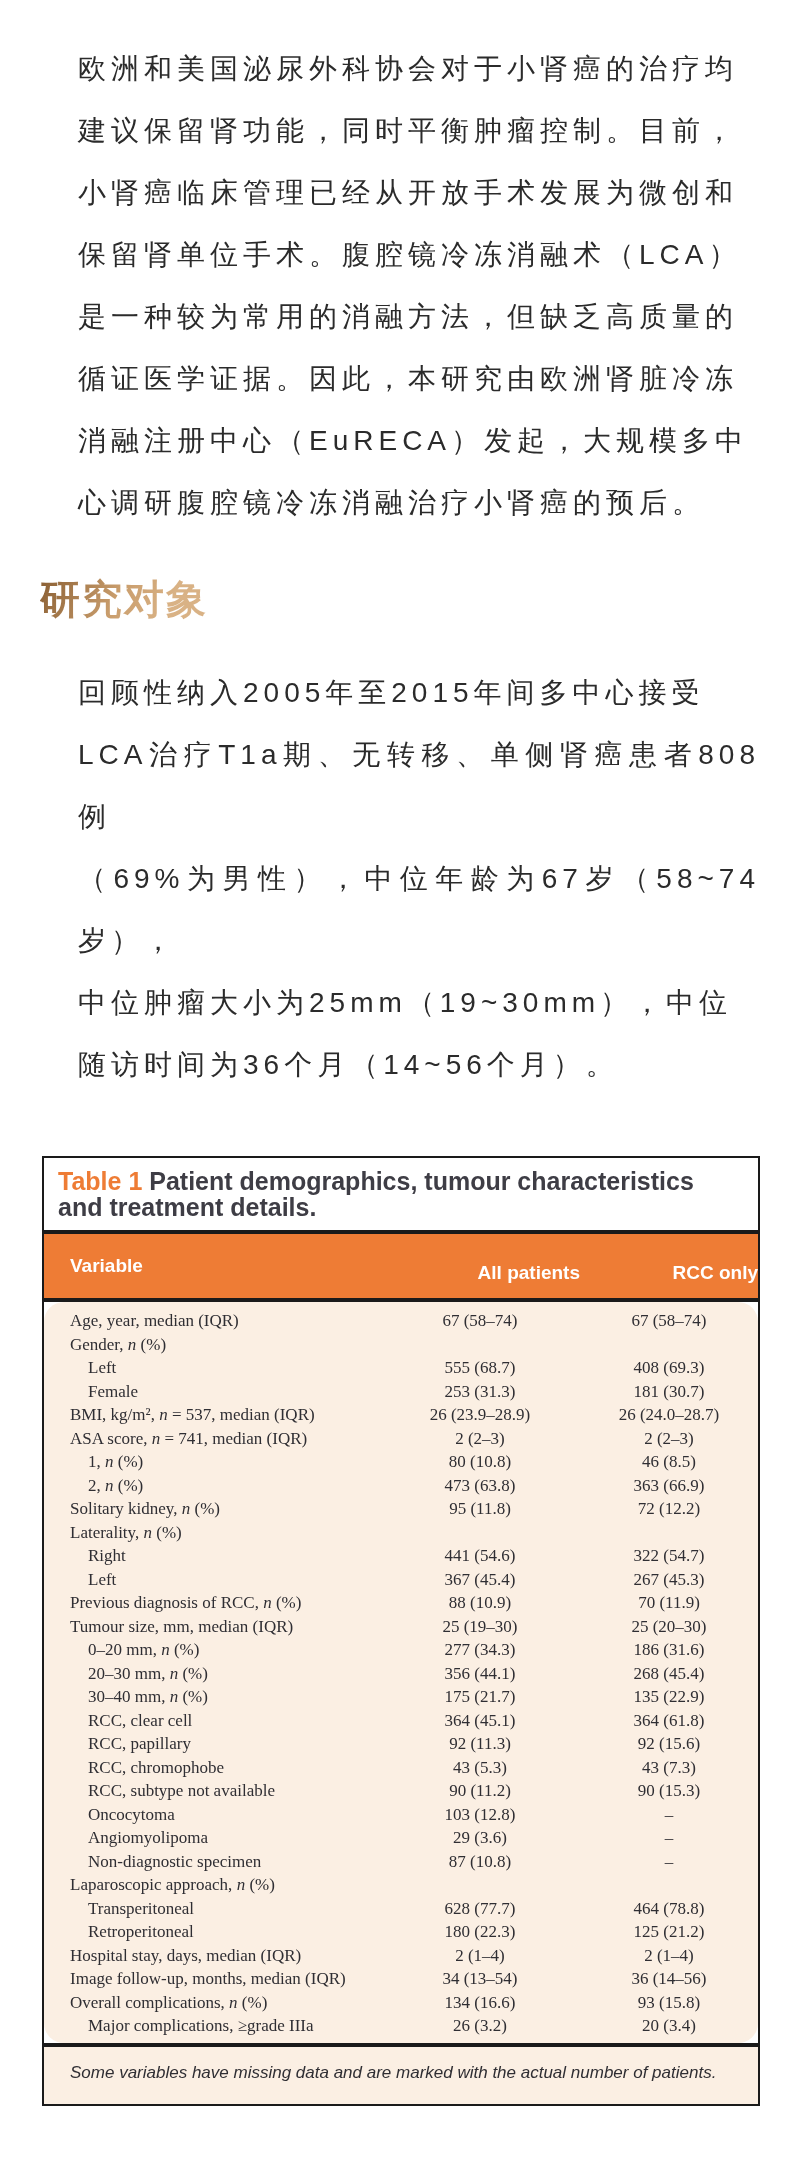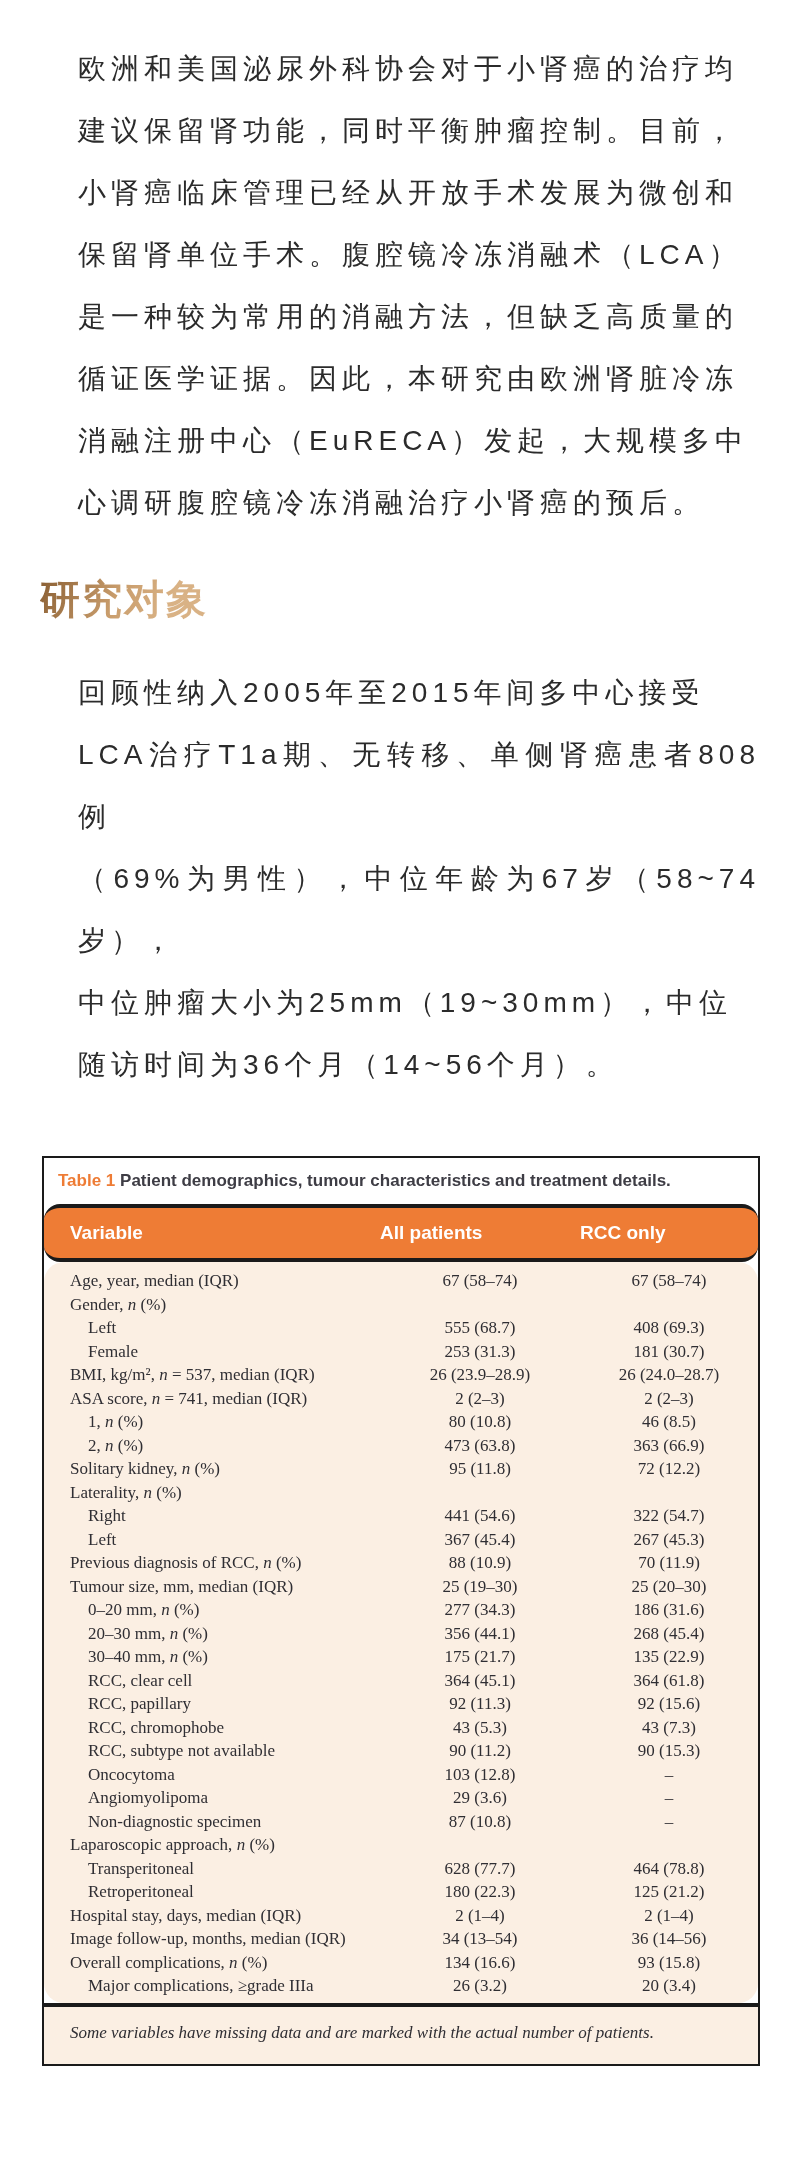--- a/index.html
+++ b/index.html
@@ -33,48 +33,48 @@
     -webkit-text-fill-color:transparent;
     display:inline-block;
   }
   
   .figure{
     width:718px;margin:60px 0 0 42px;background:#ffffff;
     border:2px solid var(--line-black,#1A1A1A);
   }
   .tbl-caption{
     padding:10px 16px 10px 14px;
-    font-size:17px;line-height:26px;color:#3E3D45;font-weight:600;
+    font-size:25px;line-height:26px;color:#3E3D45;font-weight:600;
   }
   .tbl-caption .cap-label{color:var(--accent-orange,#EE7C35);font-weight:bold;}
   .tbl-header{
     display:grid;grid-template-columns:1fr 200px 178px;align-items:center;
     background:var(--accent-orange,#EE7C35);
     border-top:4px solid var(--line-black,#1A1A1A);
     border-bottom:4px solid var(--line-black,#1A1A1A);
     padding:14px 0;
-    color:#ffffff;font-weight:bold;font-size:19px;border-radius:16px;
+    color:#ffffff;font-weight:bold;font-size:19px;
   }
   .tbl-header .h1{padding-left:26px;}
-  .tbl-header .h2,.tbl-header .h3{text-align:left;}
+  .tbl-header .h2,.tbl-header .h3{text-align:right;margin-top:14px;}
   .tbl-body{
     background:var(--table-body-bg,#FBEFE3);
     padding:7px 0 5px 0;
     font-family:"Liberation Serif","DejaVu Serif",serif;
     font-size:17px;color:#2F2E33;border-radius:20px;
   }
   .trow{display:grid;grid-template-columns:1fr 200px 178px;line-height:23.5px;}
   .trow .c1{padding-left:26px;}
   .trow.indent .c1{padding-left:44px;}
   .trow .c2,.trow .c3{text-align:center;}
   .tbl-footnote{
     background:var(--table-body-bg,#FBEFE3);
     border-top:4px solid var(--line-black,#1A1A1A);
     padding:13px 30px 19px 26px;
-    font-family:Liberation Serif, serif;
+    font-family:Liberation Sans, sans-serif;
     font-style:italic;font-size:17px;line-height:25px;color:#2F2E33;
   }
 </style>
 </head>
 <body>
 
 <div class="content">
   <div class="para first">欧洲和美国泌尿外科协会对于小肾癌的治疗均
 建议保留肾功能，同时平衡肿瘤控制。目前，
 小肾癌临床管理已经从开放手术发展为微创和

